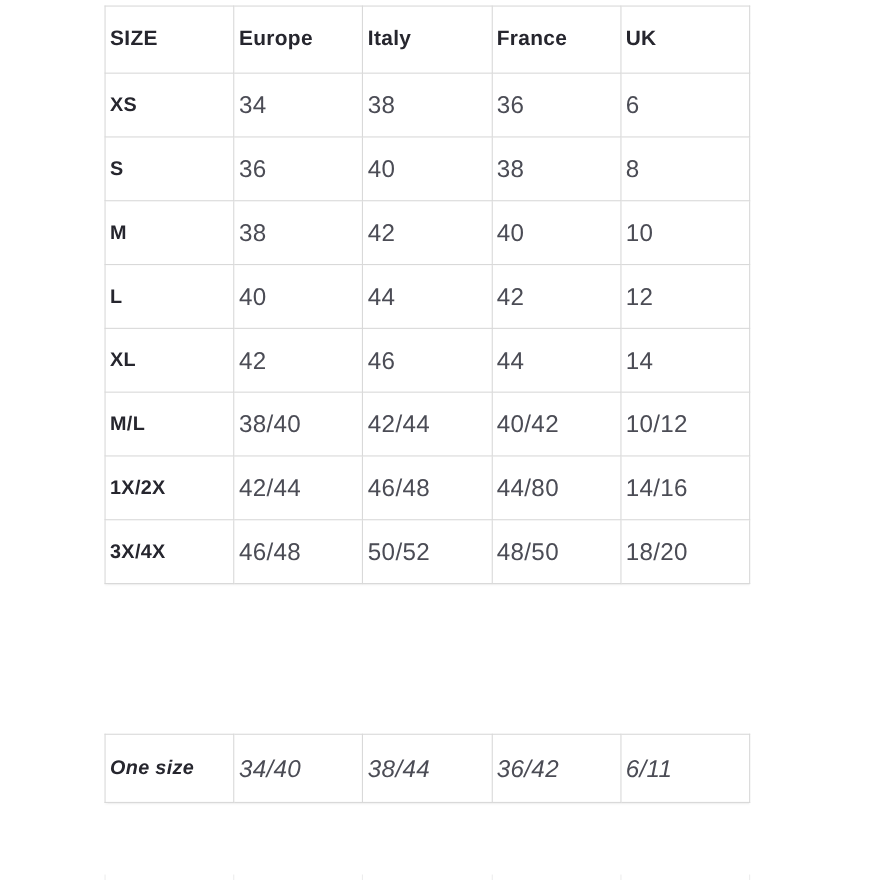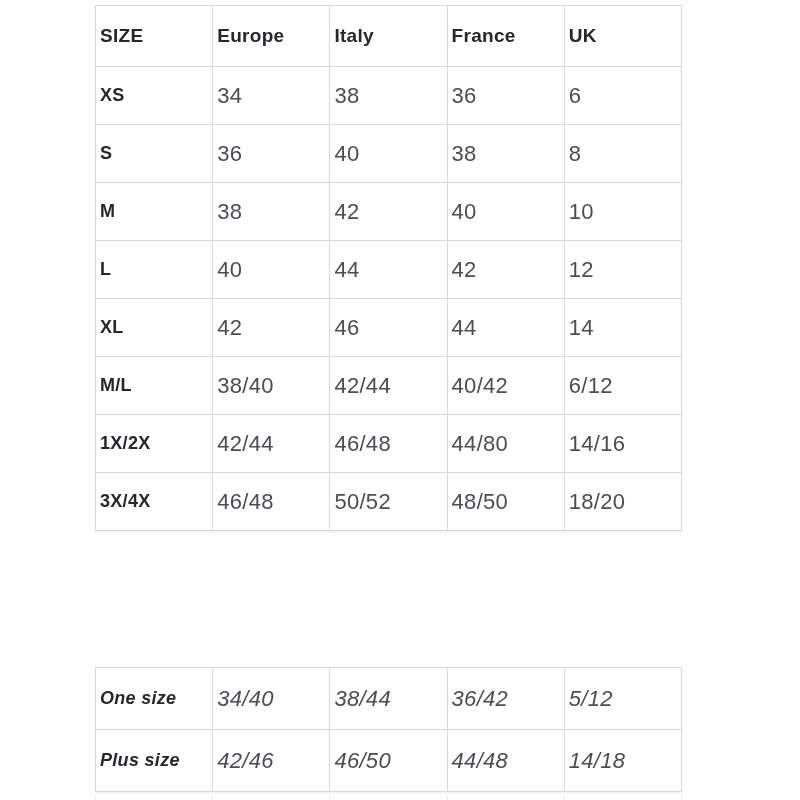--- a/index.html
+++ b/index.html
@@ -123,21 +123,21 @@
           <td>42</td>
           <td>46</td>
           <td>44</td>
           <td>14</td>
         </tr>
         <tr>
           <td class="label">M/L</td>
           <td>38/40</td>
           <td>42/44</td>
           <td>40/42</td>
-          <td>6/12</td>
+          <td>10/12</td>
         </tr>
         <tr>
           <td class="label">1X/2X</td>
           <td>42/44</td>
           <td>46/48</td>
           <td>44/80</td>
           <td>14/16</td>
         </tr>
         <tr>
           <td class="label">3X/4X</td>
@@ -149,28 +149,21 @@
       </tbody>
   </table>
 
   <table class="size-table" id="special-table">
     <tbody>
         <tr>
           <td class="label">One size</td>
           <td>34/40</td>
           <td>38/44</td>
           <td>36/42</td>
-          <td>5/12</td>
-        </tr>
-        <tr>
-          <td class="label">Plus size</td>
-          <td>42/46</td>
-          <td>46/50</td>
-          <td>44/48</td>
-          <td>14/18</td>
+          <td>6/11</td>
         </tr>
       </tbody>
   </table>
 
   <div class="clipped-row">
     <span></span>
       <span></span>
       <span></span>
       <span></span>
       <span></span>

